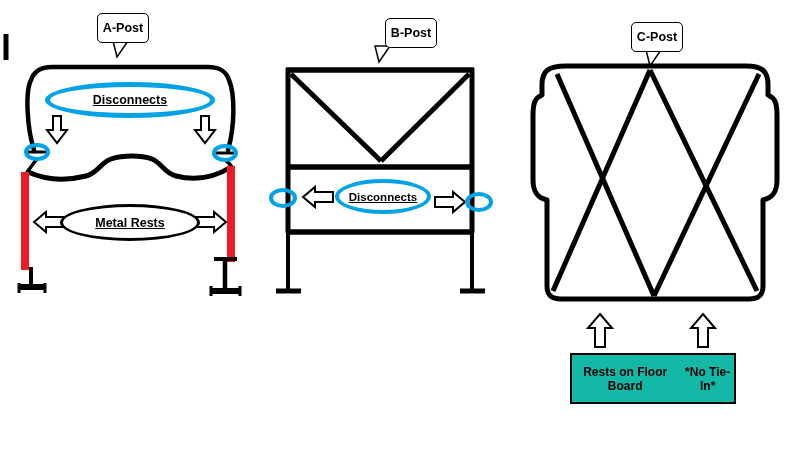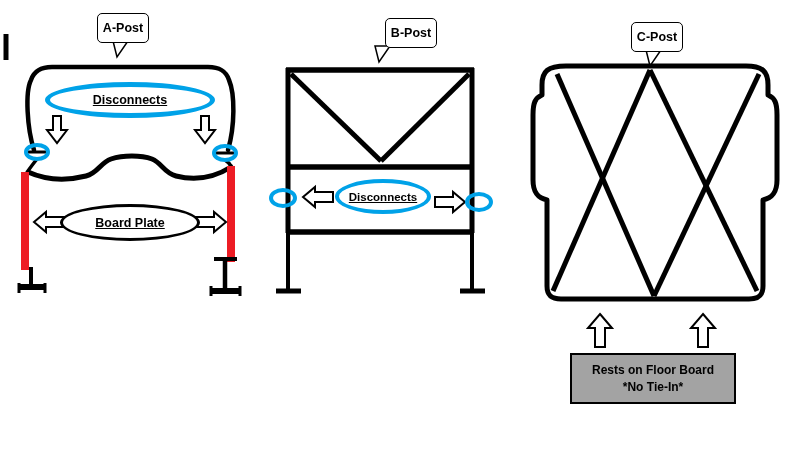--- a/index.html
+++ b/index.html
@@ -14,22 +14,22 @@
   }
   .oval {
     position: absolute; display: flex; align-items: center; justify-content: center;
     background: #fff; border-radius: 50%; font-weight: bold; text-align: center; text-decoration: underline;
   }
   .oval.blue { border: 5px solid #00a2e8; font-size: 12.5px; }
   .oval.blue.small { border: 4px solid #00a2e8; font-size: 11.5px; }
   .oval.black { border: 3px solid #000; font-size: 12.5px; }
   .floor-box {
     position: absolute; left: 570px; top: 353px; width: 166px; height: 51px;
-    border: 2px solid #000; background: #a3a3a3;
-    display: flex; flex-direction: column; align-items: center; justify-content: center;
+    border: 2px solid #000; background: #14b8a6;
+    display: flex; flex-direction: row; align-items: center; justify-content: center;
     gap: 3px; font-size: 12px; font-weight: bold; text-align: center;
   }
 </style>
 </head>
 <body>
 
 <div class="canvas">
 
   <svg class="art" width="800" height="449" viewBox="0 0 800 449">
 
@@ -90,21 +90,21 @@
     <path d="M 650,70 L 757,291" stroke="#000" stroke-width="5" fill="none"></path>
     <polygon points="600,314 612,328 605,328 605,347 595,347 595,328 588,328" fill="#fff" stroke="#000" stroke-width="2"></polygon>
     <polygon points="703,314 715,328 708,328 708,347 698,347 698,328 691,328" fill="#fff" stroke="#000" stroke-width="2"></polygon>
   </svg>
 
   <div class="callout" style="left:97px; top:13px; width:52px; height:30px;">A-Post</div>
   <div class="callout" style="left:361px; top:18px; width:52px; height:30px;margin-left:24px;">B-Post</div>
   <div class="callout" style="left:631px; top:22px; width:52px; height:30px;">C-Post</div>
 
   <div class="oval blue" style="left:45px; top:82px; width:170px; height:36px;">Disconnects</div>
-  <div class="oval black" style="left:60px; top:204px; width:140px; height:37px;">Board Plate</div>
+  <div class="oval black" style="left:60px; top:204px; width:140px; height:37px;">Metal Rests</div>
 
   <div class="oval blue small" style="left:335px; top:179px; width:96px; height:35px;">Disconnects</div>
 
   <div class="floor-box">
     <div>Rests on Floor Board</div>
     <div>*No Tie-In*</div>
   </div>
 
 </div>
 

